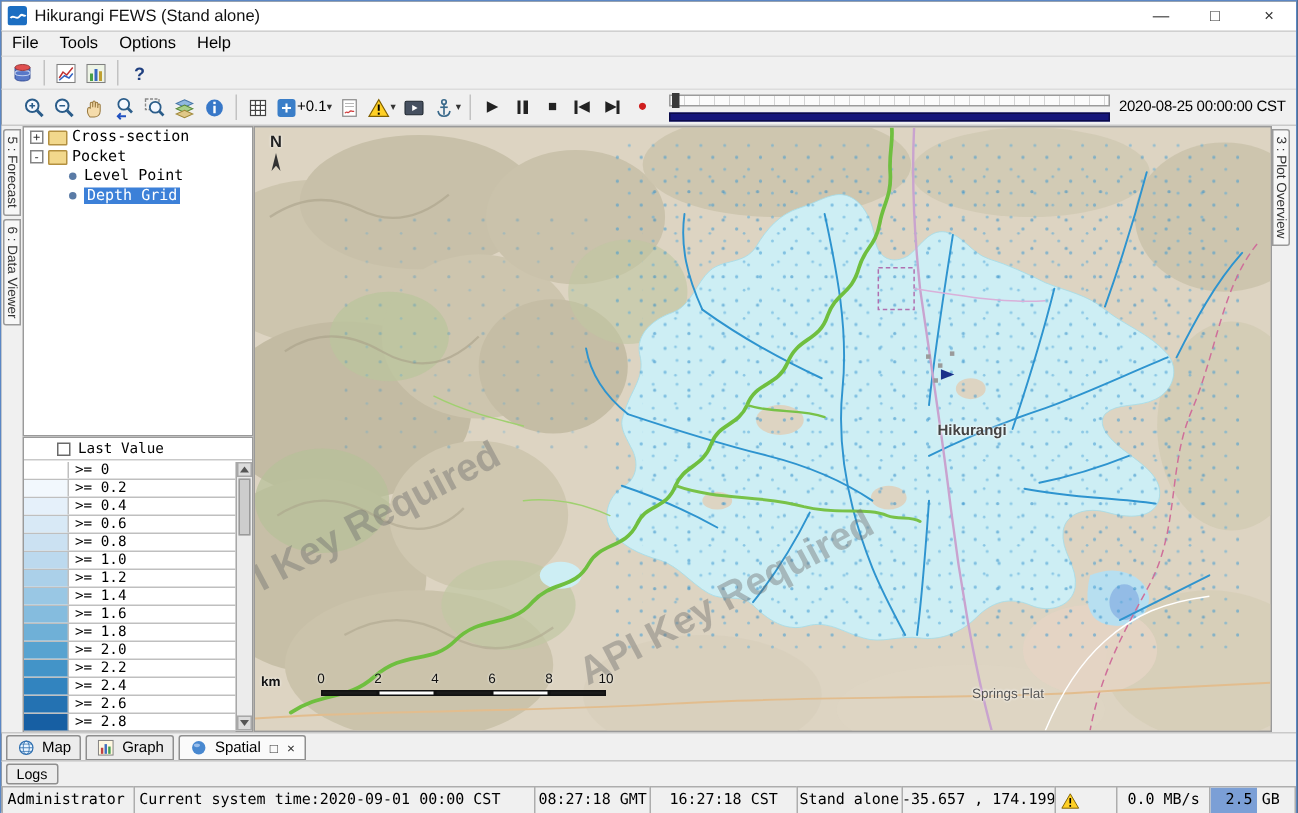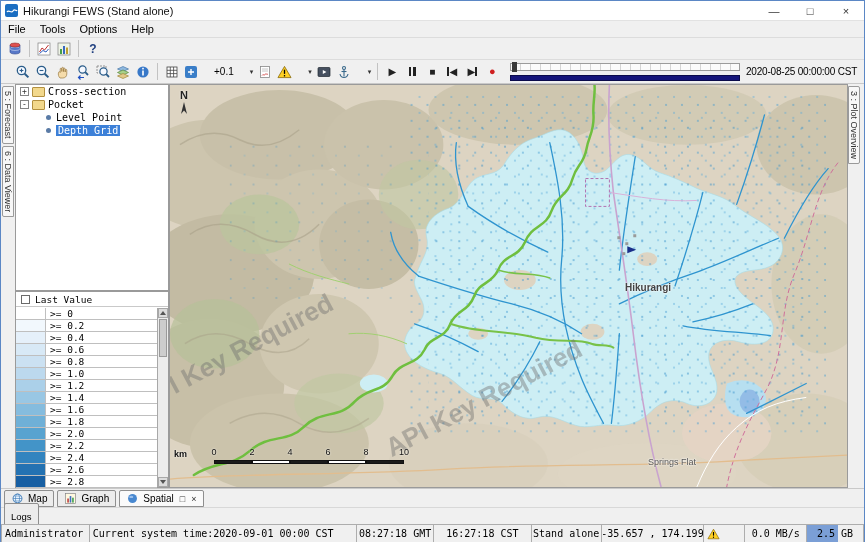--- a/index.html
+++ b/index.html
@@ -11,21 +11,21 @@
   .title-text{font-size:11px;color:#111}
   .win-controls{margin-left:auto;display:flex;height:100%}
   .win-btn{width:36px;height:100%;display:flex;align-items:center;justify-content:center;font-size:11px;color:#333;cursor:default}
   
   .menubar{position:absolute;top:20px;left:0;right:0;height:17px;background:#f0f0f0;display:flex;align-items:center;border-bottom:1px solid #dcdcdc}
   .menu-item{font-size:11px;color:#000;padding:0 7px;height:100%;display:flex;align-items:center}
   
   .toolbar-top{position:absolute;top:37px;left:0;right:0;height:22px;background:#f0f0f0;display:flex;align-items:center;padding-left:4px;border-bottom:1px solid #dcdcdc}
   .toolbar-map{position:absolute;top:59px;left:0;right:0;height:24px;background:#f0f0f0;display:flex;align-items:center;padding-left:12px;border-bottom:1px solid #c9c9c9}
   .tb-btn{width:20px;height:20px;display:flex;align-items:center;justify-content:center;flex:0 0 auto;border:1px solid transparent;border-radius:2px}
-  .tb-combo{display:flex;align-items:center;gap:16px;padding:0 2px;height:20px;flex:0 0 auto}
+  .tb-combo{display:flex;align-items:center;gap:0;padding:0 2px;height:20px;flex:0 0 auto}
   .sep{width:1px;height:17px;background:#c2c2c2;margin:0 4px;flex:0 0 auto}
   .dd{font-size:7px;color:#333;line-height:7px}
   .combo-label{font-size:10px;color:#000}
   .media-glyph{font-size:10px;color:#222;line-height:10px}
   .pause-icon{display:flex;gap:2px}
   .pause-icon i{display:block;width:2.5px;height:9px;background:#222}
   .bar-glyph{display:inline-block;width:2px;height:9px;background:#222}
   .record-glyph{color:#cf1f1f;font-size:11px;line-height:11px}
   .timeline{flex:1 1 auto;height:20px;position:relative;margin:0 6px 0 8px}
   .tl-track{position:absolute;top:1px;left:0;right:0;height:8px;border:1px solid #9b9b9b;background:repeating-linear-gradient(90deg,#fbfbfb 0 9px,#d4d4d4 9px 10px)}
@@ -43,21 +43,21 @@
   .tree-panel{position:absolute;top:0;left:0;right:0;height:207px;background:#fff;border:1px solid #9a9a9a;overflow:hidden;font-family:"DejaVu Sans Mono",monospace;font-size:10px}
   .tree-row{height:13px;display:flex;align-items:center;padding-left:4px;white-space:nowrap}
   .tree-row.leaf{padding-left:30px}
   .toggle{width:9px;height:9px;border:1px solid #848484;background:#fff;font-size:8px;line-height:7px;text-align:center;margin-right:3px;flex:0 0 auto;color:#333}
   .folder-ic{width:13px;height:10px;background:#f2d88c;border:1px solid #b39040;border-radius:1px;margin-right:3px;flex:0 0 auto}
   .bullet{width:5px;height:5px;border-radius:50%;background:#5a7ba6;margin-right:5px;flex:0 0 auto}
   .tree-label{color:#000}
   .tree-label.sel{background:#3c80d8;color:#fff;padding:0 2px}
   
   .legend-panel{position:absolute;top:207px;left:0;right:0;bottom:0;background:#fff;border:1px solid #9a9a9a;font-family:"DejaVu Sans Mono",monospace;font-size:9.5px}
-  .lg-header{height:15px;display:flex;align-items:center;gap:5px;padding-left:5px;border-bottom:1px solid #c9c9c9}
+  .lg-header{height:15px;display:flex;align-items:center;gap:5px;padding-left:22px;border-bottom:1px solid #c9c9c9}
   .checkbox{width:9px;height:9px;border:1px solid #6a6a6a;background:#fff;flex:0 0 auto}
   .lg-table{position:absolute;top:16px;left:0;right:11px;bottom:0;display:flex;flex-direction:column}
   .lg-row{flex:1 1 auto;display:flex;border-bottom:1px solid #bfbfbf}
   .lg-swatch{width:30px;border-right:1px solid #bfbfbf;flex:0 0 auto}
   .lg-label{flex:1;padding-left:4px;display:flex;align-items:center;color:#000}
   .lg-scroll{position:absolute;top:16px;right:0;width:11px;bottom:0;background:#ececec;border-left:1px solid #a8a8a8}
   .lg-arrow{position:absolute;left:0;right:0;height:10px;background:#dcdcdc;border:1px solid #a8a8a8;display:flex;align-items:center;justify-content:center}
   .lg-arrow.up{top:0}.lg-arrow.down{bottom:0}
   .tri-up{width:0;height:0;border-left:3px solid transparent;border-right:3px solid transparent;border-bottom:4px solid #555}
   .tri-down{width:0;height:0;border-left:3px solid transparent;border-right:3px solid transparent;border-top:4px solid #555}
@@ -76,21 +76,21 @@
   .timebox{position:absolute;right:10px;bottom:16px;background:rgba(255,255,255,0.9);padding:1px 6px;font-family:"DejaVu Sans Mono",monospace;font-size:10px;font-weight:bold;color:#000;border-radius:2px}
   .town{font-size:10px;font-weight:bold}
   .locality{font-size:9px;color:#555}
   
   .bottom-tabs{position:absolute;top:487px;left:0;right:0;height:19px;background:#f0f0f0;display:flex;align-items:flex-end;gap:3px;padding:1px 0 0 3px;border-top:1px solid #c9c9c9}
   .btab{height:17px;display:flex;align-items:center;gap:4px;padding:0 6px;font-size:10px;color:#000;background:#ececec;border:1px solid #8f8f8f;border-radius:2px 2px 0 0}
   .btab.active{background:#fafafa}
   .pane-glyph{font-size:9px;color:#333;margin-left:2px}
   
   .logs-row{position:absolute;top:506px;left:0;right:0;height:17px;background:#f0f0f0;display:flex;align-items:center;padding-left:3px;border-top:1px solid #d8d8d8}
-  .logs-btn{height:14px;padding:12px 6px;font-size:9.5px;background:#ececec;border:1px solid #8f8f8f;border-radius:2px;display:flex;align-items:center}
+  .logs-btn{height:14px;padding:0 6px;font-size:9.5px;background:#ececec;border:1px solid #8f8f8f;border-radius:2px;display:flex;align-items:center}
   
   .statusbar{position:absolute;top:523px;left:0;right:0;height:19px;background:#f0f0f0;display:flex}
   .seg{height:100%;border:1px solid #adadad;border-right:none;display:flex;align-items:center;font-family:"DejaVu Sans Mono",monospace;font-size:10px;color:#000;overflow:hidden;white-space:nowrap;position:relative}
   .seg:last-child{border-right:1px solid #adadad}
   .seg.pad{padding-left:3px}
   .seg.center{justify-content:center}
   .mem-fill{position:absolute;left:0;top:0;bottom:0;width:55%;background:#7b9fd6}
   .mem-text{position:relative;z-index:1;width:100%;text-align:center}
 </style>
 </head>

